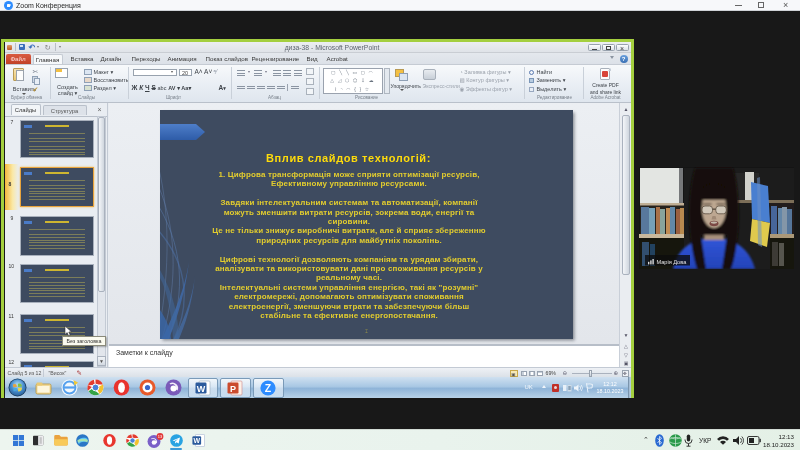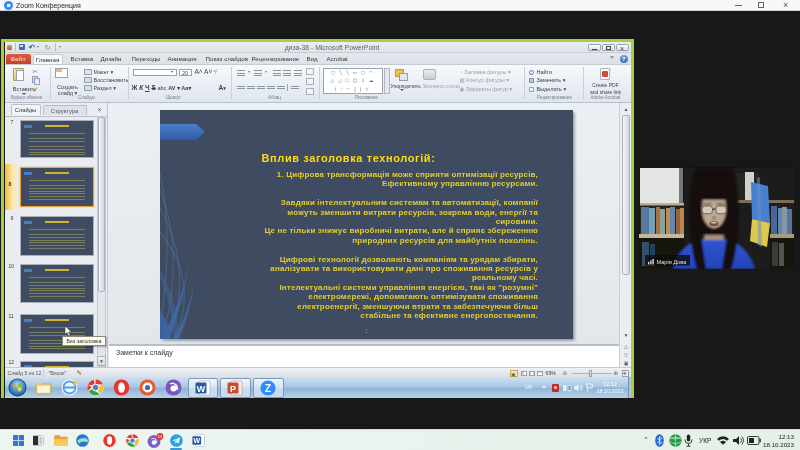--- a/index.html
+++ b/index.html
@@ -200,22 +200,22 @@
         <path d="M0,14 L36,14 L45,22 L36,30 L0,30 Z" fill="url(#arr)"></path>
         <path d="M-2,55 C 12,110 8,175 -2,225" stroke="#6888b8" stroke-width="0.7" fill="none" opacity="0.55"></path>
         <path d="M-2,75 C 20,125 15,185 2,229" stroke="#6888b8" stroke-width="0.8" fill="none" opacity="0.5"></path>
         <path d="M-2,95 C 28,145 22,195 8,229" stroke="#5a7eb2" stroke-width="1" fill="none" opacity="0.5"></path>
         <path d="M-2,120 C 33,160 27,202 14,229" stroke="#4e74ac" stroke-width="1.4" fill="none" opacity="0.5"></path>
         <path d="M2,229 C 20,192 27,168 29,150 C 26,182 15,214 9,229 Z" fill="#3f6aa8" opacity="0.85"></path>
         <path d="M14,229 C 28,202 33,182 35,166 C 32,196 24,217 19,229 Z" fill="#466fab" opacity="0.7"></path>
         <path d="M0,200 C 8,212 10,220 11,229 L0,229 Z" fill="#3a67a8" opacity="0.8"></path>
         <path d="M0,160 C 14,185 18,205 19,229 L13,229 C 12,205 7,180 0,168 Z" fill="#40699f" opacity="0.5"></path>
       </svg>
-      <div class="abs" style="left:-18px;top:42px;width:413px;text-align:center;color:#ffdc0a;font-size:11px;font-weight:bold;letter-spacing:0.6px;">Вплив заголовка технологій:</div>
-      <div class="abs" style="left:0px;top:60px;width:378px;text-align:right;color:#e3cd2e;font-size:8px;line-height:9.4px;font-weight:bold;letter-spacing:0.15px;">
+      <div class="abs" style="left:-18px;top:42px;width:413px;text-align:center;color:#ffdc0a;font-size:11px;font-weight:bold;letter-spacing:0.6px;">Вплив слайдов технологій:</div>
+      <div class="abs" style="left:0px;top:60px;width:378px;text-align:center;color:#e3cd2e;font-size:8px;line-height:9.4px;font-weight:bold;letter-spacing:0.15px;">
         1. Цифрова трансформація може сприяти оптимізації ресурсів,<br>
         Ефективному управлінню ресурсами.<br>
         &nbsp;<br>
         Завдяки інтелектуальним системам та автоматизації, компанії<br>
         можуть зменшити витрати ресурсів, зокрема води, енергії та<br>
         сировини.<br>
         Це не тільки знижує виробничі витрати, але й сприяє збереженню<br>
         природних ресурсів для майбутніх поколінь.<br>
         &nbsp;<br>
         Цифрові технології дозволяють компаніям та урядам збирати,<br>

